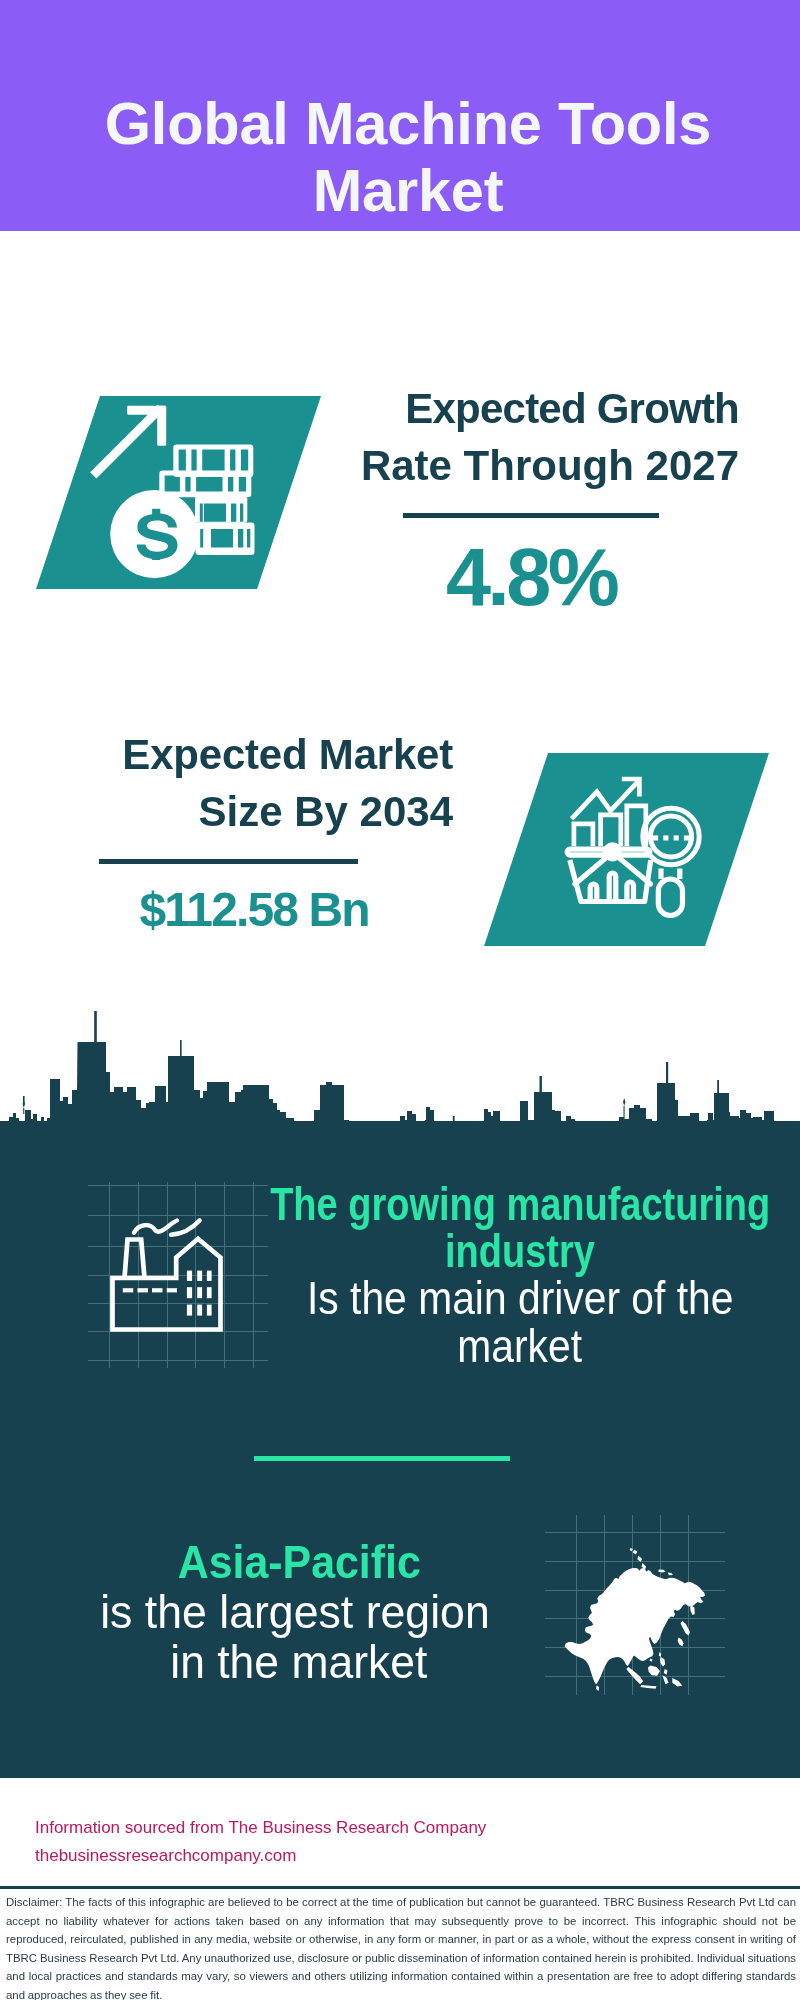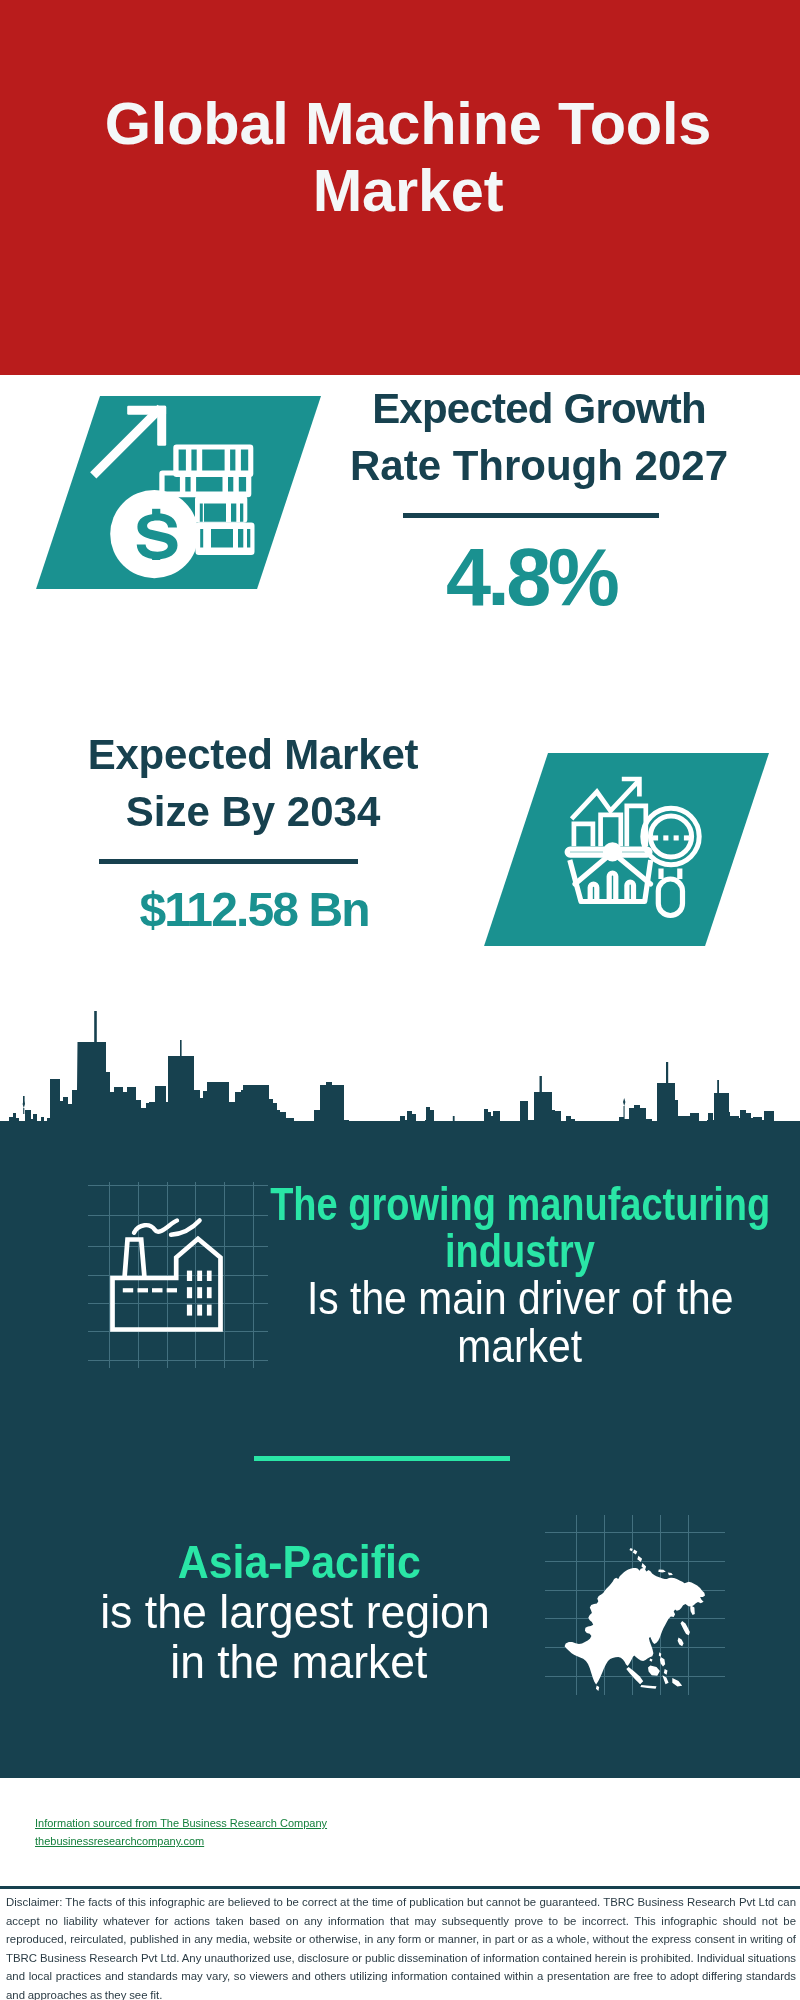--- a/index.html
+++ b/index.html
@@ -1,45 +1,45 @@
 <!DOCTYPE html>
 <html><head>
 <meta charset="utf-8">
 <style>
   *{box-sizing:border-box;margin:0;padding:0;}
   html,body{width:800px;height:2000px;background:#fff;}
   body{font-family:"Liberation Sans",sans-serif;-webkit-font-smoothing:antialiased;}
   .page{position:relative;width:800px;height:2000px;overflow:hidden;background:#fff;}
 
   
-  .header{position:absolute;left:0;top:0;width:800px;height:375px;background:#b91c1c;}
+  .header{position:absolute;left:0;top:0;width:800px;height:231px;background:#8b5cf6;}
   .header h1{position:absolute;left:0;top:90px;width:816px;}
   .header h1{color:#f4f7f8;font-size:59.5px;font-weight:700;line-height:67px;text-align:center;letter-spacing:-0.2px;}
 
   
   .para{position:absolute;width:221px;height:193px;background:#1a9190;
         transform:skewX(-18.33deg);transform-origin:0 0;}
   .icosvg{position:absolute;overflow:visible;}
-  .stat-label{position:absolute;color:#17414f;font-weight:700;text-align:center;}
+  .stat-label{position:absolute;color:#17414f;font-weight:700;text-align:right;}
   .rule{position:absolute;background:#17414f;height:5px;}
   .stat-value{position:absolute;color:#1a9190;font-weight:700;text-align:center;line-height:1;white-space:nowrap;}
 
   
   .dark{position:absolute;left:0;top:1121px;width:800px;height:657px;background:#17414f;}
   .skyline{position:absolute;left:0;top:1010px;width:800px;height:153px;}
 
   .dtext{position:absolute;text-align:center;white-space:nowrap;}
   .sx{display:inline-block;transform-origin:50% 50%;}
   .hl{color:#2ae6a6;font-weight:700;}
   .greenrule{position:absolute;height:5px;background:#2ae6a6;}
   .wt{color:#ffffff;font-weight:400;}
 
   
   .footerband{position:absolute;left:0;top:1778px;width:800px;height:108px;background:#fff;}
-  .src{position:absolute;color:#15803d;font-size:11px;line-height:1.65;text-decoration:underline;}
+  .src{position:absolute;color:#be185d;font-size:17px;line-height:1.65;}
   .hr{position:absolute;left:0;top:1886px;width:800px;height:3px;background:#17414f;}
   .disc{position:absolute;left:6px;top:1893px;width:790px;color:#2b3c45;
         font-family:"Liberation Sans",sans-serif;font-size:11.4px;line-height:1.63;
         text-align:justify;word-spacing:-0.4px;}
 </style>
 </head>
 <body>
 
 <div class="page">
 

